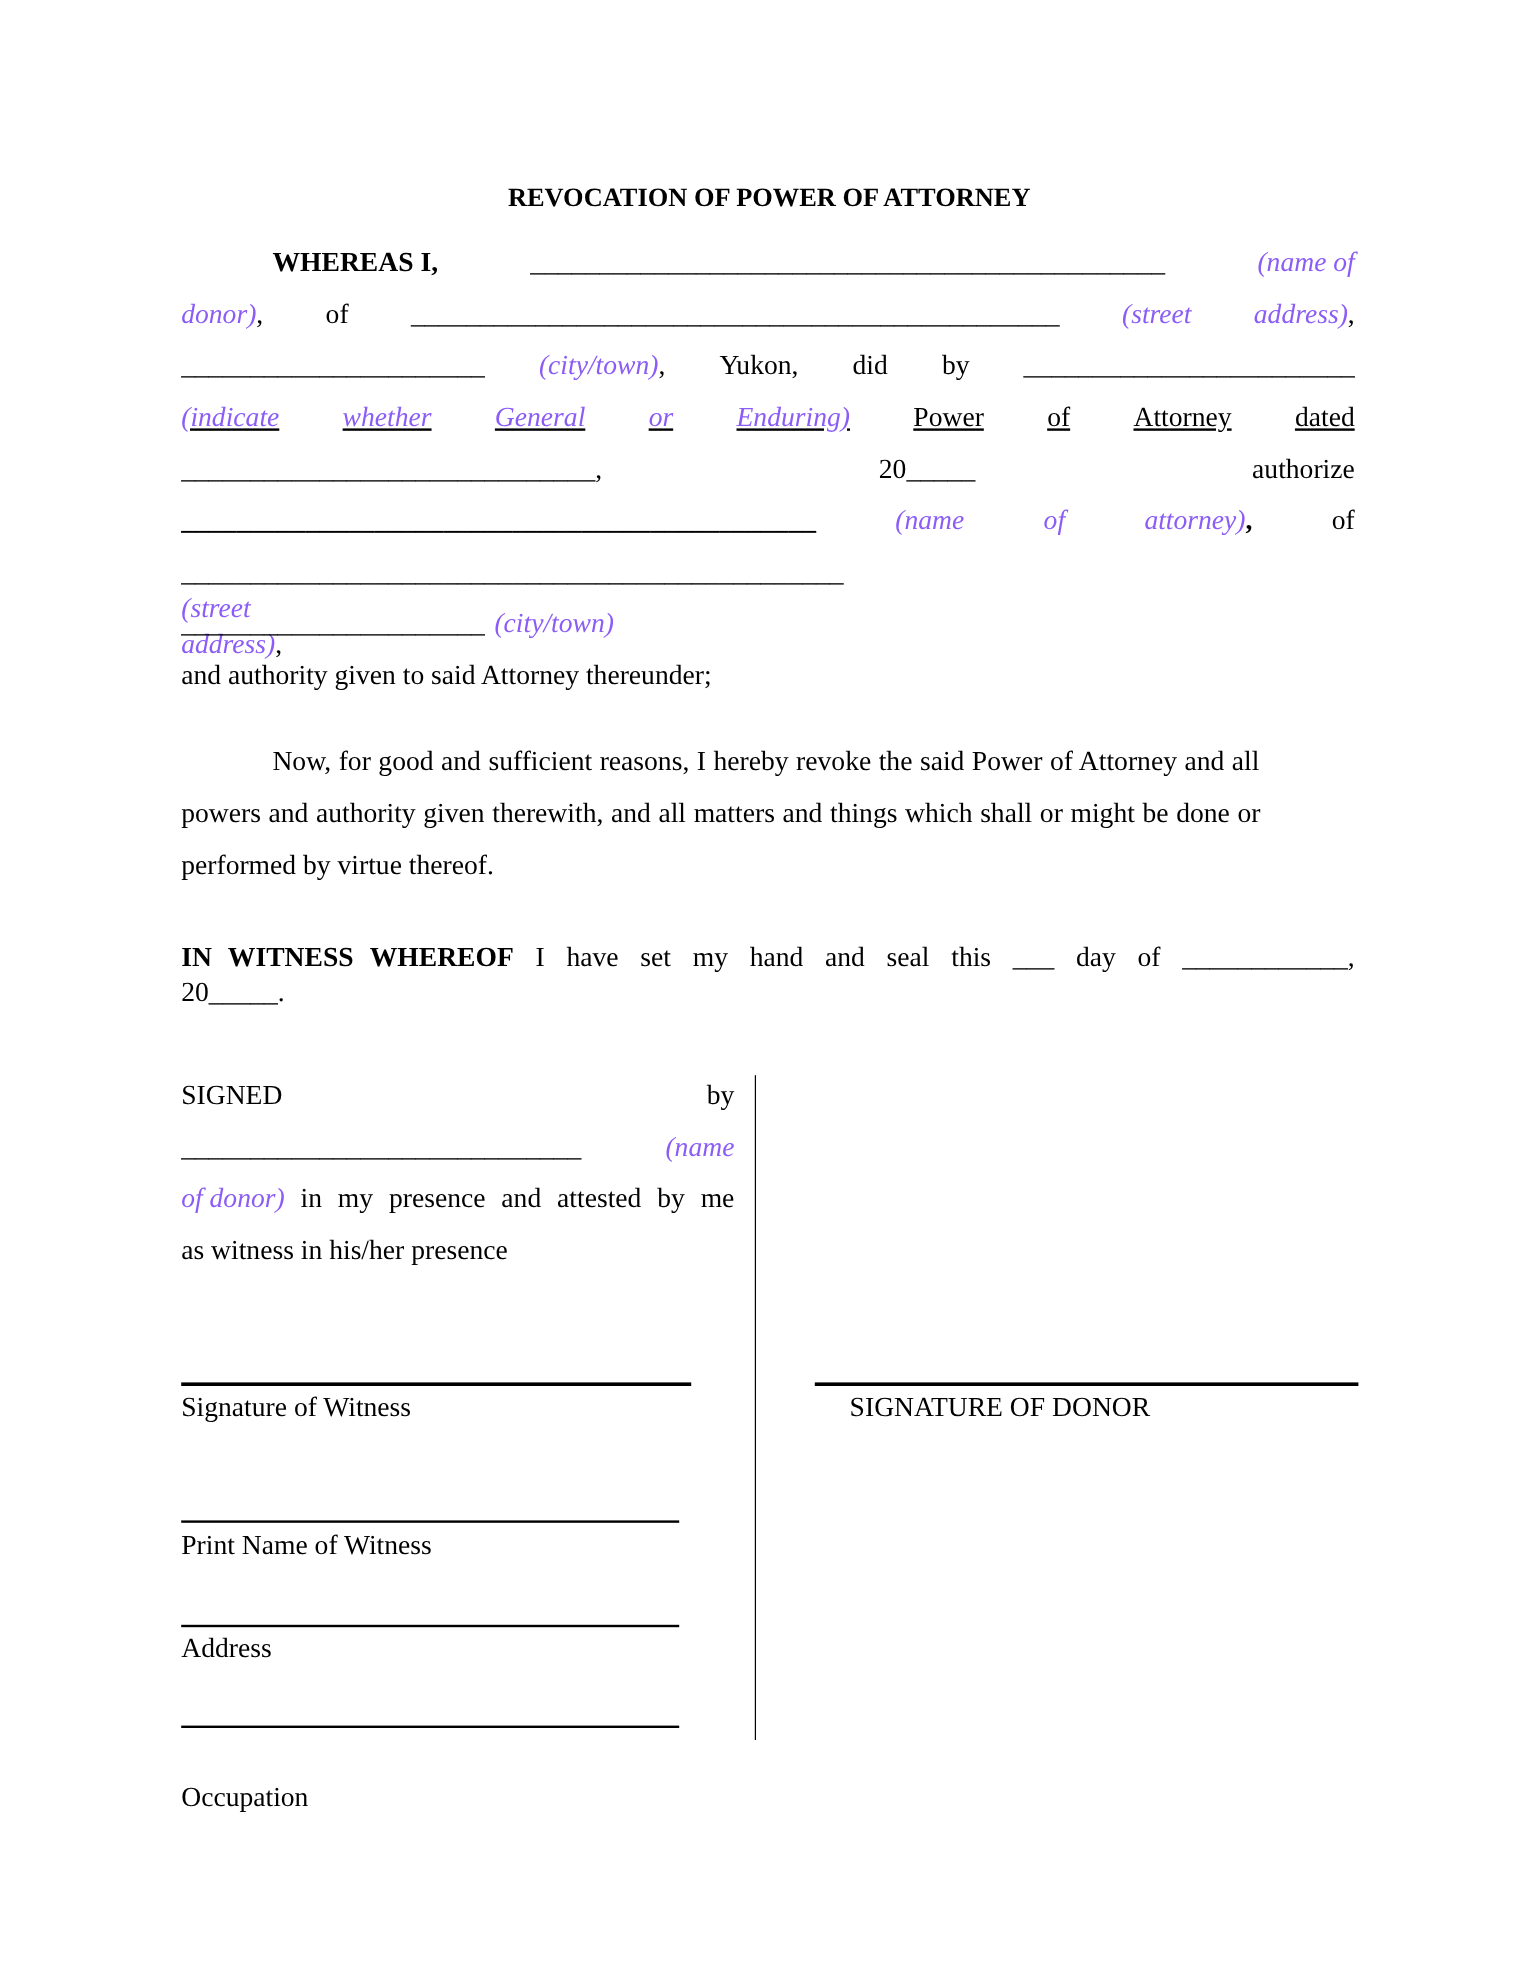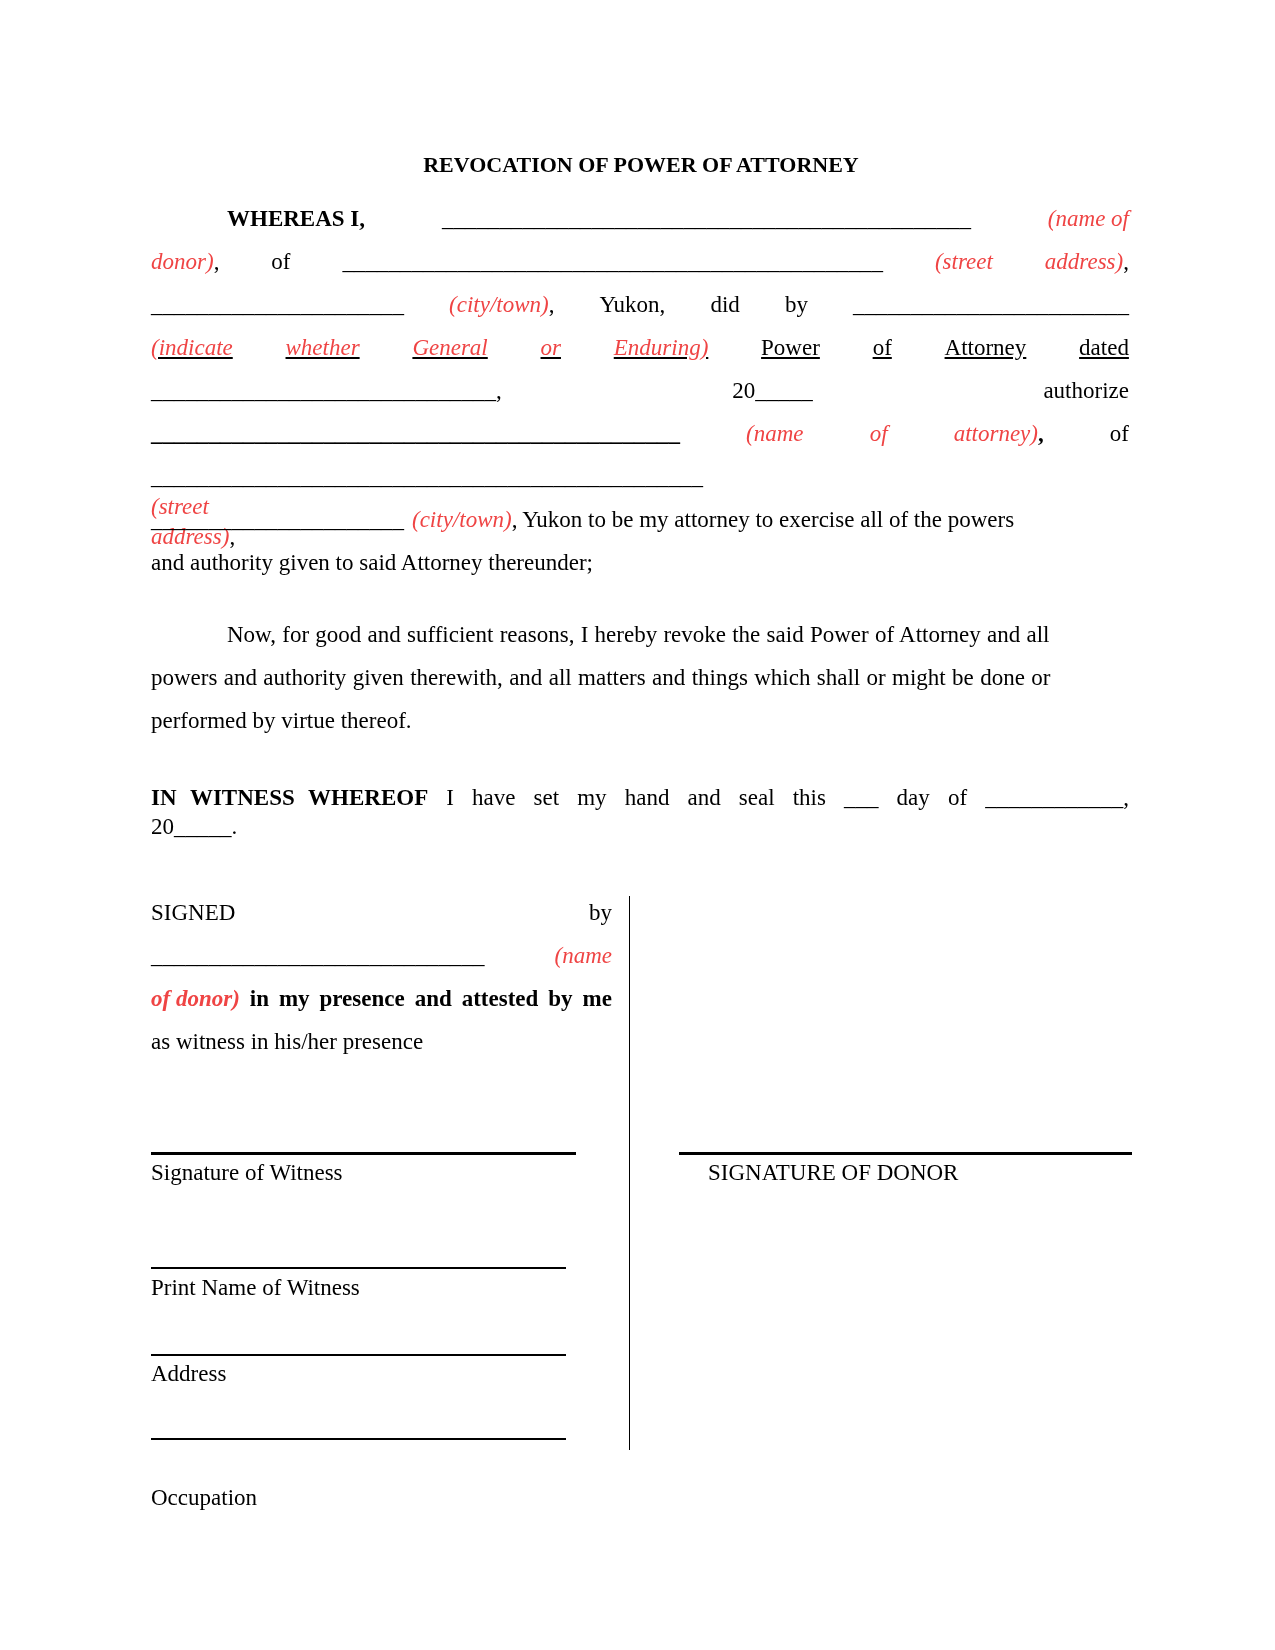--- a/index.html
+++ b/index.html
@@ -1,21 +1,21 @@
 <!DOCTYPE html>
 <html><head>
 <meta charset="utf-8">
 <style>
   html, body { margin: 0; padding: 0; background: #ffffff; }
   body { width: 1275px; height: 1650px; position: relative; overflow: hidden;
          font-family: "Liberation Serif", "DejaVu Serif", serif; color: #000; font-size: 23px; }
   .line { position: absolute; left: 151px; width: 978px; display: flex; justify-content: space-between;
           align-items: baseline; white-space: pre; height: 30px; line-height: 30px; }
   .line.nojust { justify-content: flex-start; }
-  .hint { color: #ef4444; font-style: italic; }
+  .hint { color: #8b5cf6; font-style: italic; }
   .b { font-weight: bold; }
   .title { position: absolute; left: 0; width: 1282px; text-align: center; top: 152px;
            font-weight: bold; font-size: 22px; }
   .vline { position: absolute; left: 629px; top: 896px; width: 1px; height: 554px; background: #000; }
   .sigline { position: absolute; height: 3px; background: #000; }
   .siglabel { position: absolute; white-space: nowrap; line-height: 30px; }
   .col { position: absolute; left: 151px; width: 461px; }
   .col .line { left: 0; width: 461px; }
 </style>
 </head>
@@ -74,21 +74,20 @@
 
 <div class="line" style="top:462px;flex-direction:column;">
   <span>________________________________________________</span>
   <span class="hint">(street</span>
   <span><span class="hint">address)</span><span>,</span></span>
 </div>
 
 <div class="line nojust" style="top:505px;">
   <span>______________________</span>
   <span style="margin-left:8px;" class="hint">(city/town)</span>
-  <span>, Yukon to be my attorney to exercise all of the powers</span>
 </div>
 
 <div class="line nojust" style="top:548px;">
   <span>and authority given to said Attorney thereunder;</span>
 </div>
 
 <div class="line nojust" style="top:620px;">
   <span style="margin-left:76px; word-spacing:0.5px;">Now, for good and sufficient reasons, I hereby revoke the said Power of Attorney and all</span>
 </div>
 <div class="line nojust" style="top:663px;">
@@ -119,21 +118,21 @@
 
 <div class="col" style="top:0;">
   <div class="line" style="top:898px;">
     <span>SIGNED</span>
     <span>by</span>
   </div>
   <div class="line" style="top:941px;">
     <span>_____________________________</span>
     <span class="hint">(name</span>
   </div>
-  <div class="line" style="top:984px;font-weight:bold;">
+  <div class="line" style="top:984px;">
     <span class="hint">of donor)</span>
     <span>in</span>
     <span>my</span>
     <span>presence</span>
     <span>and</span>
     <span>attested</span>
     <span>by</span>
     <span>me</span>
   </div>
   <div class="line nojust" style="top:1027px;">

